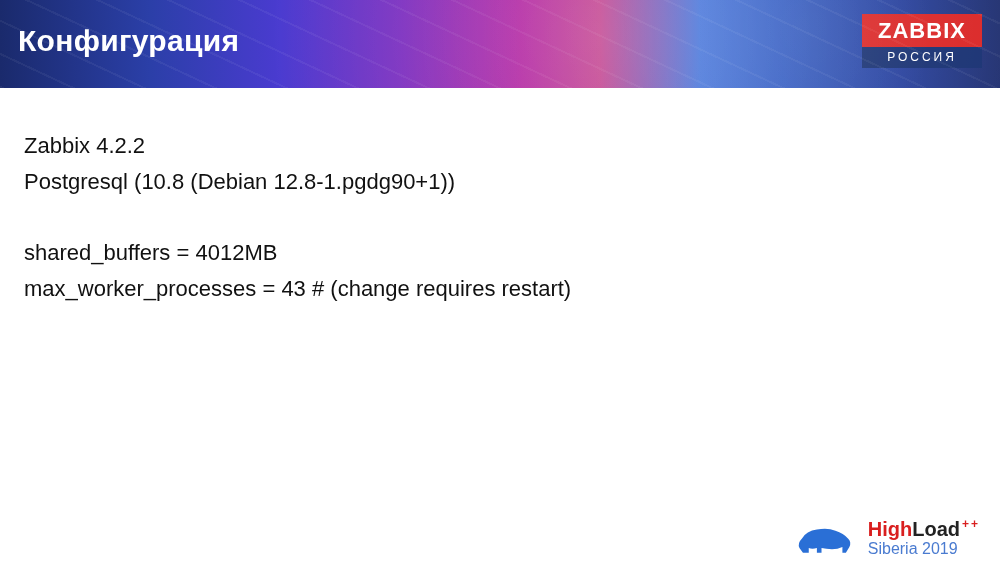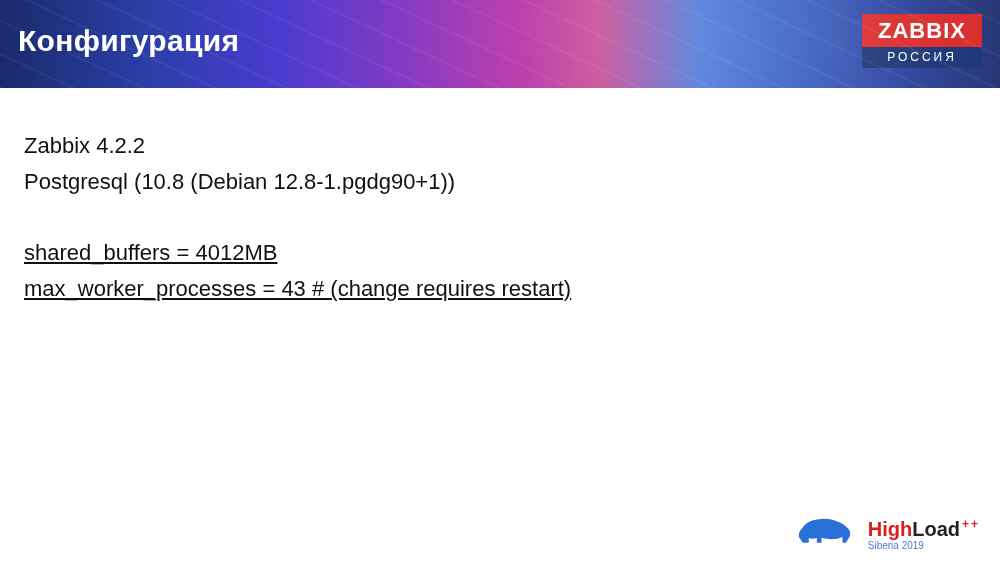--- a/index.html
+++ b/index.html
@@ -69,28 +69,28 @@
     font-family: Arial, sans-serif;
   }
 
   .content {
     padding: 40px 24px 0 24px;
     font-size: 22px;
     line-height: 1.65;
     color: #111;
   }
   .content .grp { margin-bottom: 34px; }
-  .content .grp:last-child { margin-bottom: 0; text-decoration: underline; }
+  .content .grp:last-child { margin-bottom: 0; }
 
   .footer {
     position: absolute;
     right: 22px;
-    bottom: 12px;
+    bottom: 2px;
     display: flex;
-    align-items: flex-end;
+    align-items: flex-start;
     gap: 14px;
   }
   .bear { width: 58px; height: 42px; }
   .fl { text-align: left; line-height: 1.05; }
   .hl-main {
     font-weight: 700;
     font-size: 20px;
     color: #222;
     position: relative;
     display: inline-block;
@@ -99,21 +99,21 @@
   .hl-load { color: #222; }
   .hl-plus {
     color: #d91f1f;
     font-size: 12px;
     position: relative;
     top: -8px;
     left: 2px;
     letter-spacing: 2px;
   }
   .hl-sub {
-    font-size: 10px;
+    font-size: 16px;
     color: #4a7bd0;
     margin-top: 1px;
   }
 </style>
 </head>
 <body>
 
 <div class="header">
   <div class="title">Конфигурация</div>
   <div class="logo-badge">

